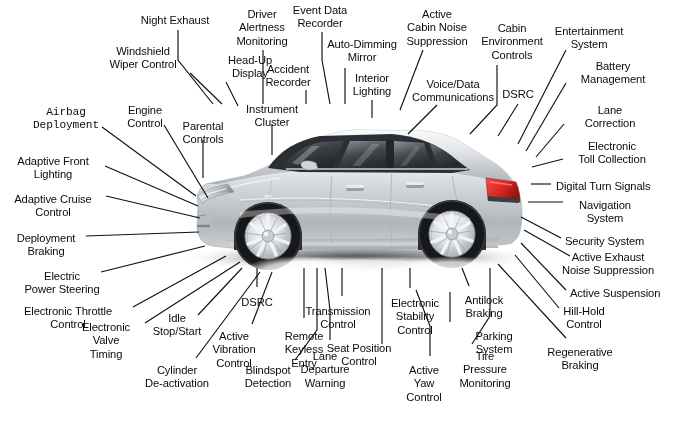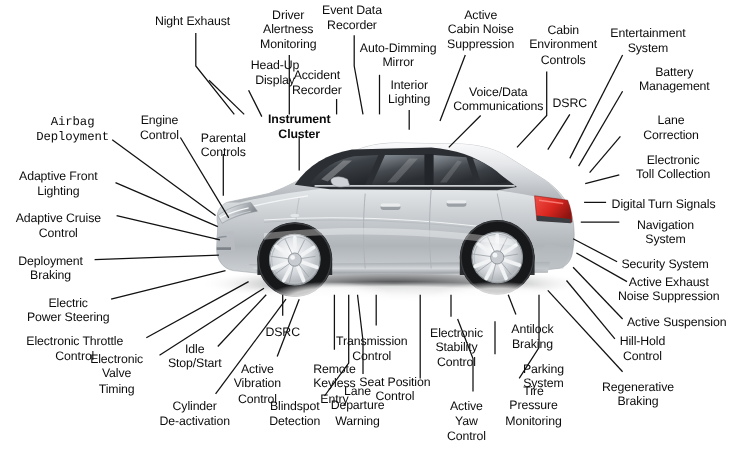--- a/index.html
+++ b/index.html
@@ -370,40 +370,42 @@
       <div class="label c" style="left: 320px; top: 4px; color: rgb(11, 11, 11);">Event Data
 Recorder</div>
       <div class="label c" style="left: 437px; top: 8px; color: rgb(11, 11, 11);">Active
 Cabin Noise
 Suppression</div>
       <div class="label c" style="left: 512px; top: 22px; color: rgb(11, 11, 11);">Cabin
 Environment
 Controls</div>
       <div class="label c" style="left: 589px; top: 25px; color: rgb(11, 11, 11);">Entertainment
 System</div>
+      <div class="label c" style="left: 143px; top: 45px; color: rgb(11, 11, 11);">Windshield
+Wiper Control</div>
       <div class="label c" style="left: 218px; top: 54px; color: rgb(11, 11, 11); margin-left: 32px;">Head-Up
 Display</div>
       <div class="label c" style="left: 362px; top: 38px; color: rgb(11, 11, 11);">Auto-Dimming
 Mirror</div>
       <div class="label c" style="left: 288px; top: 63px; color: rgb(11, 11, 11);">Accident
 Recorder</div>
       <div class="label c" style="left: 372px; top: 72px; color: rgb(11, 11, 11);">Interior
 Lighting</div>
       <div class="label c" style="left: 453px; top: 78px; color: rgb(11, 11, 11);">Voice/Data
 Communications</div>
       <div class="label c" style="left: 518px; top: 88px; color: rgb(11, 11, 11);">DSRC</div>
       <div class="label c" style="left: 613px; top: 60px; color: rgb(11, 11, 11);">Battery
 Management</div>
       <div class="label c" style="left: 66px; top: 106px; color: rgb(11, 11, 11); font-family: Liberation Mono, monospace;">Airbag
 Deployment</div>
       <div class="label c" style="left: 145px; top: 104px; color: rgb(11, 11, 11);">Engine
 Control</div>
       <div class="label c" style="left: 203px; top: 120px; color: rgb(11, 11, 11);">Parental
 Controls</div>
-      <div class="label c" style="left: 272px; top: 103px; color: rgb(11, 11, 11); font-weight: bold;">Instrument
+      <div class="label c" style="left: 272px; top: 103px; color: rgb(11, 11, 11);">Instrument
 Cluster</div>
       <div class="label c" style="left: 610px; top: 104px; color: rgb(11, 11, 11);">Lane
 Correction</div>
       <div class="label c" style="left: 53px; top: 155px; color: rgb(11, 11, 11);">Adaptive Front
 Lighting</div>
       <div class="label c" style="left: 612px; top: 140px; color: rgb(11, 11, 11);">Electronic
 Toll Collection</div>
       <div class="label c" style="left: 53px; top: 193px; color: rgb(11, 11, 11);">Adaptive Cruise
 Control</div>
       <div class="label l" style="left: 556px; top: 180px; color: rgb(11, 11, 11);">Digital Turn Signals</div>

